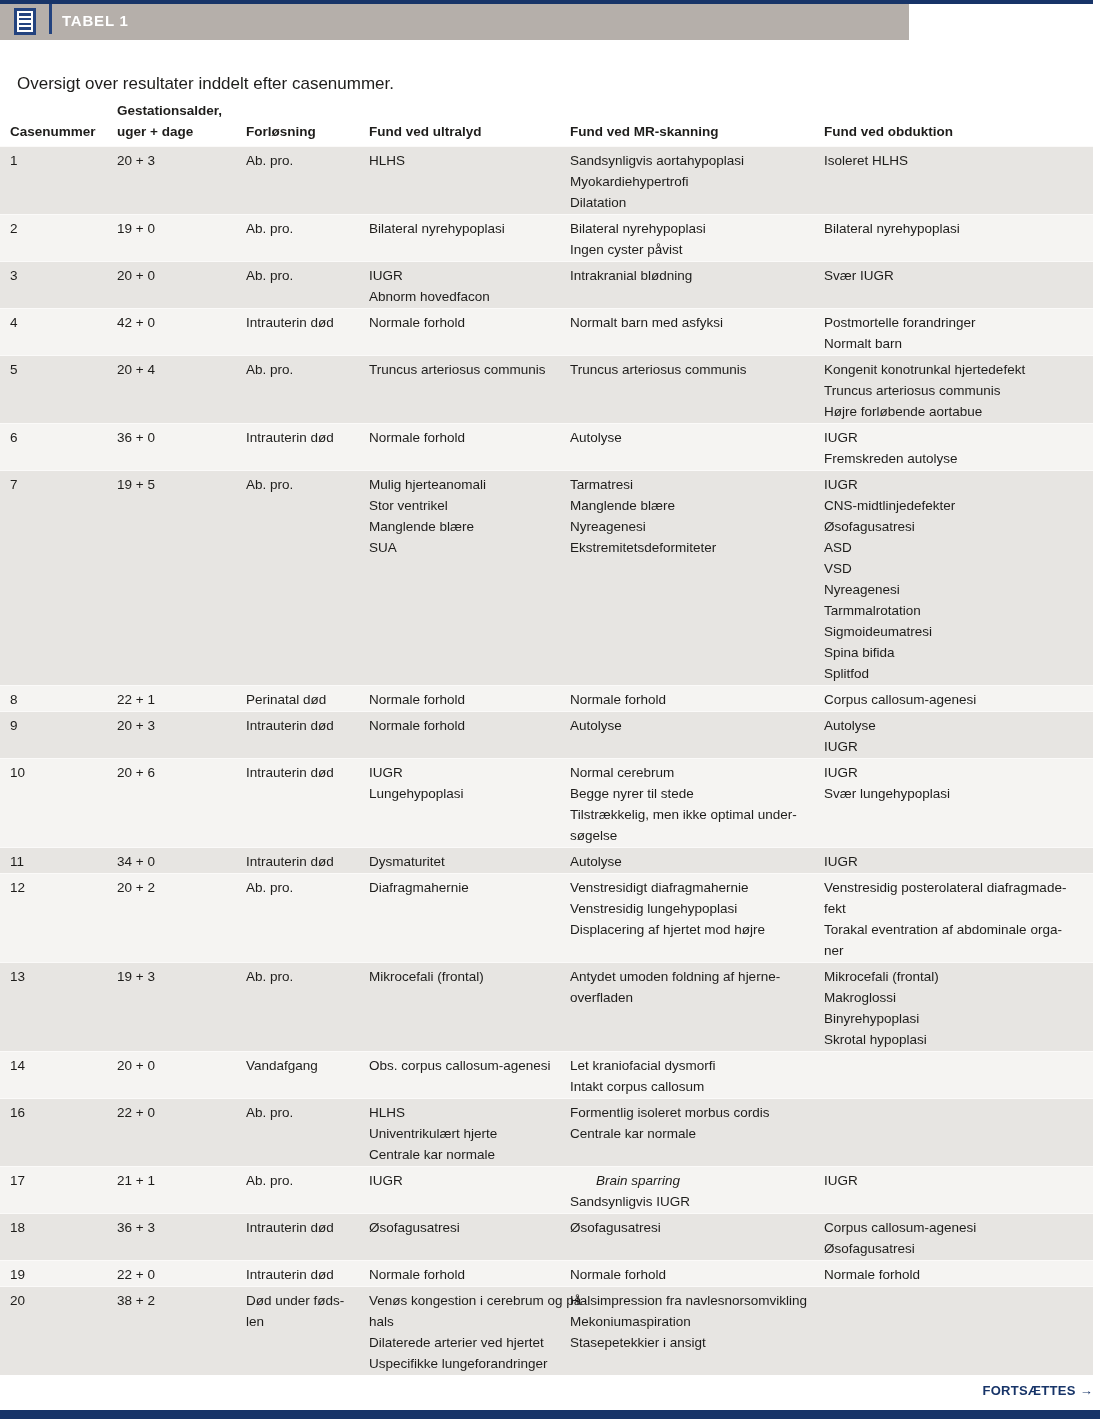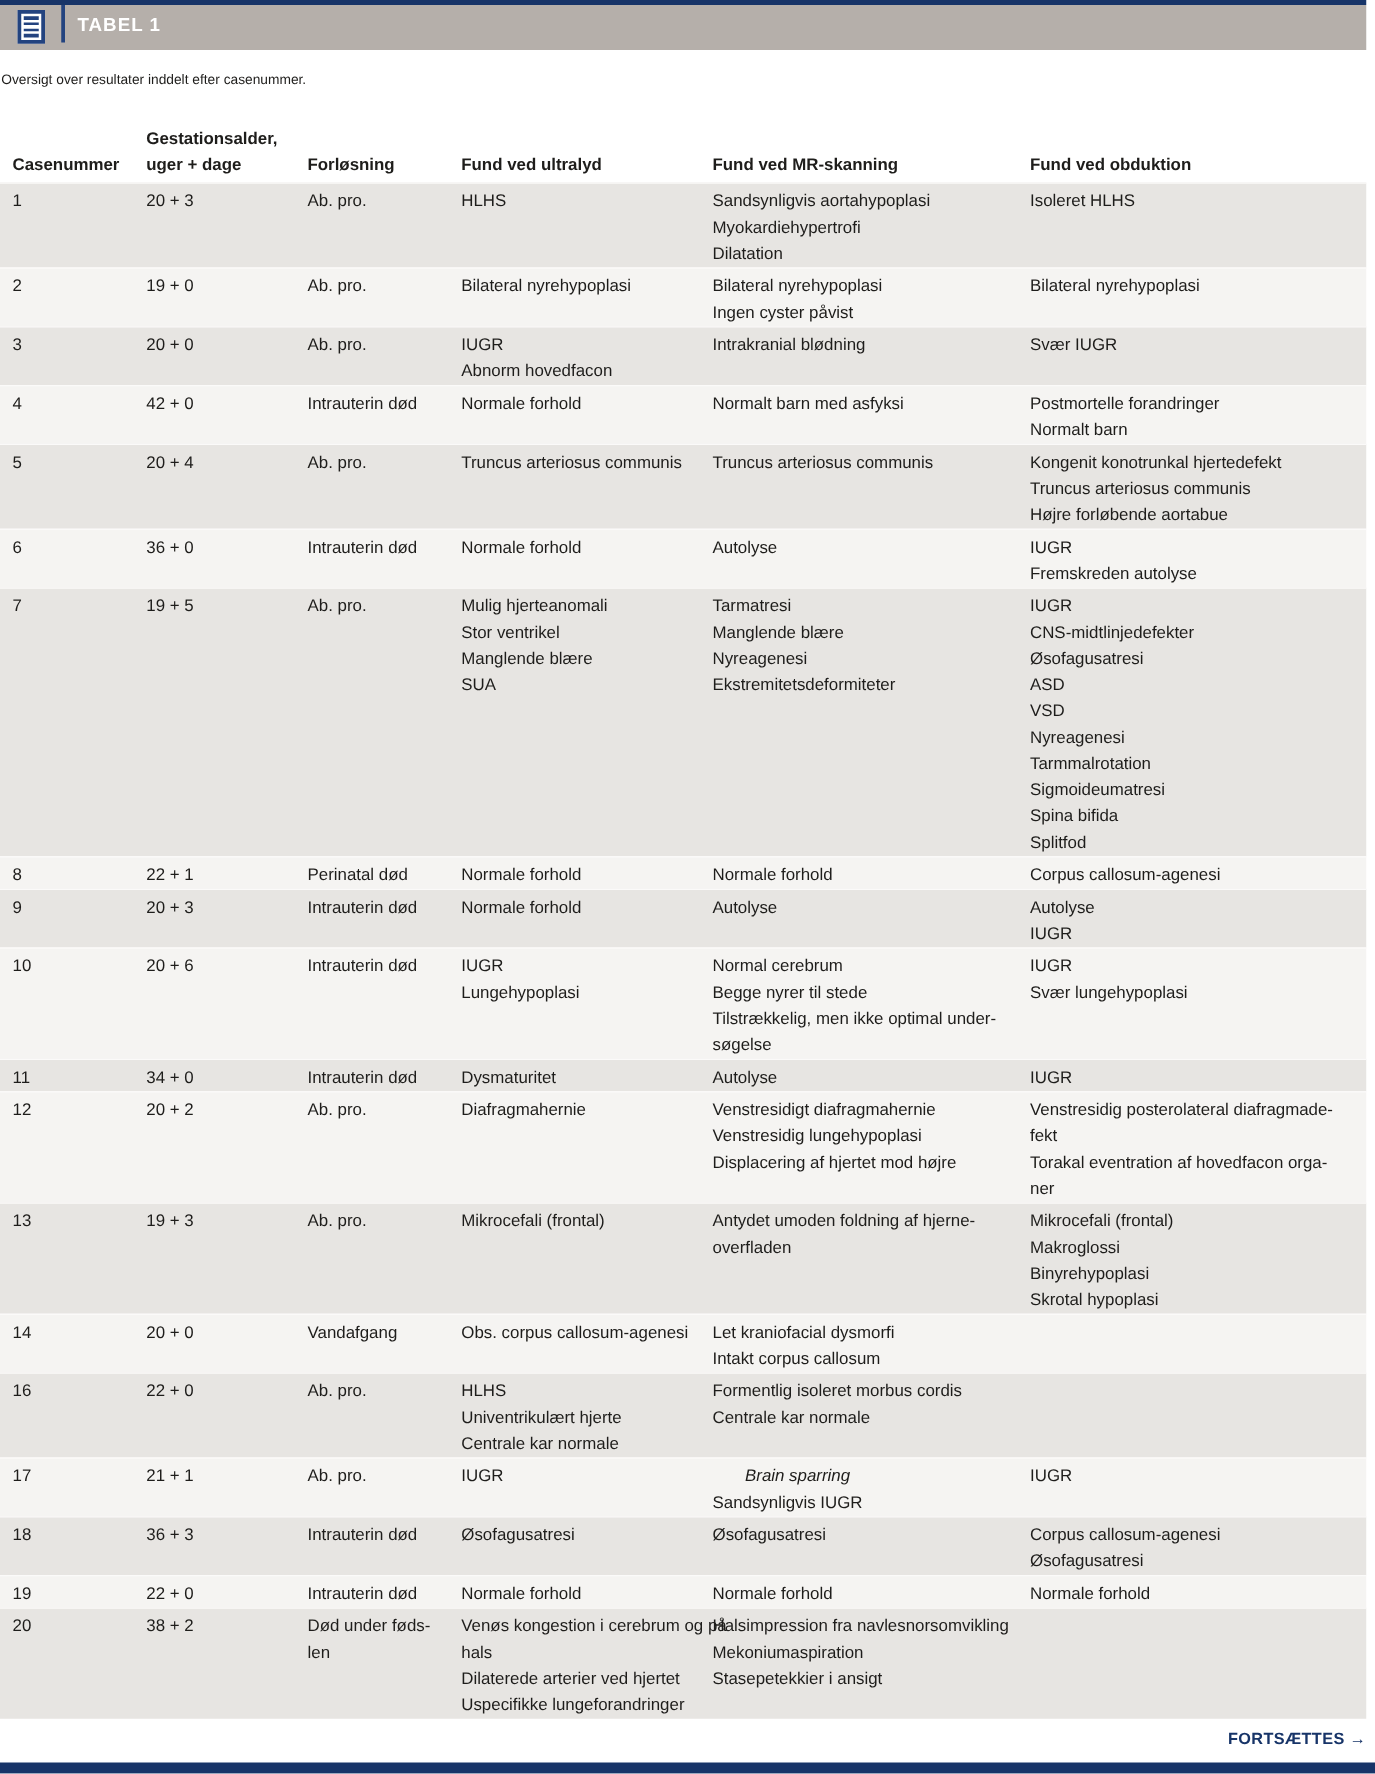--- a/index.html
+++ b/index.html
@@ -3,29 +3,29 @@
 <meta charset="utf-8">
 <style>
   * { margin:0; padding:0; box-sizing:border-box; }
   html,body { background:#ffffff; }
   .page {
     position:relative; width:1100px; height:1419px; background:#fff;
     font-family:"Liberation Sans","DejaVu Sans",sans-serif;
     color:var(--text,#1e1d1b); overflow:hidden;
   }
   .top-rule { position:absolute; top:0; left:0; width:1093px; height:4px; background:var(--navy-dark,#173468); }
-  .title-bar { position:absolute; top:4px; left:0; width:1093px; height:36px; background:var(--bar-gray,#b5afaa); }
+  .title-bar { position:absolute; top:4px; left:0; width:909px; height:36px; background:var(--bar-gray,#b5afaa); }
   .icon-box {
     position:absolute; left:14px; top:4px; width:22px; height:27px; background:#fff;
     border:3px solid var(--navy,#23437f); display:flex; flex-direction:column; justify-content:space-evenly;
   }
   .icon-box .ibar { height:2.5px; background:var(--navy,#23437f); margin:0 2px; }
   .vbar { position:absolute; left:49px; top:0; width:3px; height:30px; background:var(--navy,#23437f); }
   .tbl-title { position:absolute; left:62px; top:8px; color:#fff; font-weight:bold; font-size:15px; letter-spacing:0.8px; }
-  .subtitle { position:absolute; left:1px; top:58px; font-size:11px; color:var(--text,#1e1d1b); }
+  .subtitle { position:absolute; left:1px; top:74px; font-size:17px; color:var(--text,#1e1d1b);padding-left:16px; }
 
   .table { position:absolute; left:0; top:100px; width:1093px; font-size:13.5px; }
   .thead, .row {
     display:grid;
     grid-template-columns:107px 129px 123px 201px 254px 1fr;
     padding-left:10px;
   }
   .thead { align-items:end; font-weight:bold; line-height:21px; padding-bottom:4px; }
   .row { line-height:21px; padding-top:3px; padding-bottom:1px; border-top:1px solid #fbfaf9; }
   .row:nth-child(odd)  { background:var(--row-gray,#e7e5e2); }
@@ -347,21 +347,21 @@
             <div class="line">Diafragmahernie</div>
           </div>
           <div class="cell">
             <div class="line">Venstresidigt diafragmahernie</div>
             <div class="line">Venstresidig lungehypoplasi</div>
             <div class="line">Displacering af hjertet mod højre</div>
           </div>
           <div class="cell">
             <div class="line">Venstresidig posterolateral diafragmade-</div>
             <div class="line">fekt</div>
-            <div class="line">Torakal eventration af hovedfacon orga-</div>
+            <div class="line">Torakal eventration af abdominale orga-</div>
             <div class="line">ner</div>
           </div>
         </div>
         <div class="row">
           <div class="cell">
             <div class="line">13</div>
           </div>
           <div class="cell">
             <div class="line">19 + 3</div>
           </div>

